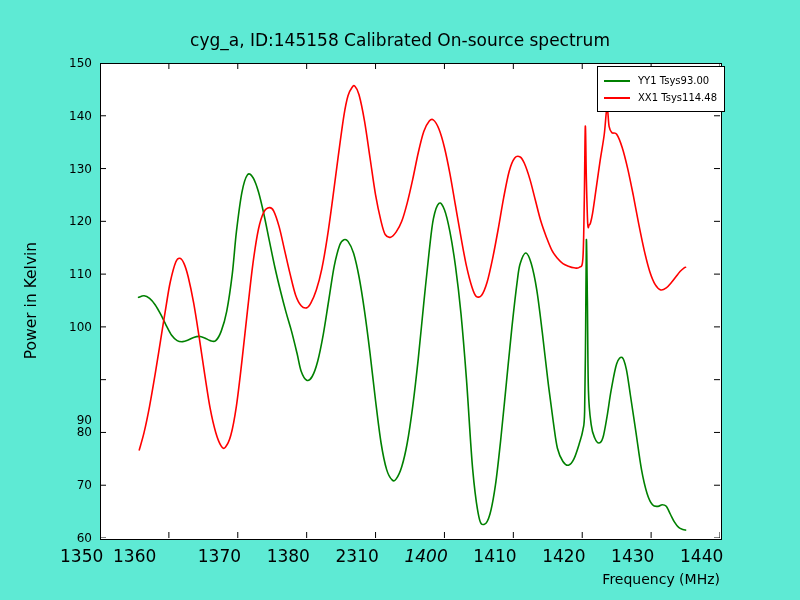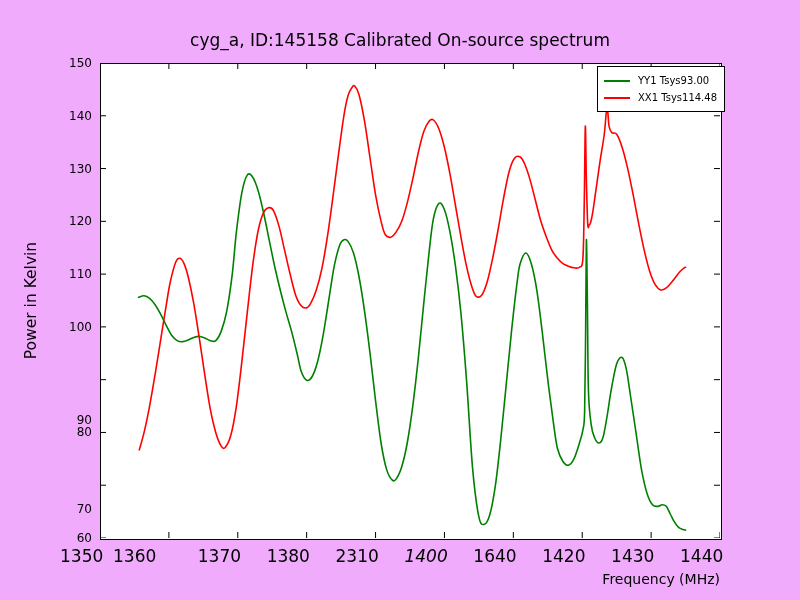--- a/index.html
+++ b/index.html
@@ -11,21 +11,21 @@
   body {
     width: 800px;
     height: 600px;
     font-family: "DejaVu Sans", "Liberation Sans", sans-serif;
     overflow: hidden;
   }
   #figure {
     position: relative;
     width: 800px;
     height: 600px;
-    background: #f0abfc;
+    background: #5eead4;
   }
   #plot-title {
     position: absolute;
     left: 0;
     top: 30px;
     width: 800px;
     text-align: center;
     font-size: 17px;
     color: #000000;
     letter-spacing: 0px;
@@ -195,31 +195,31 @@
 
   <div id="ytick-labels">
       <div class="ytick-label" style="top: 0px;">150</div>
       <div class="ytick-label" style="top: 52.7778px;">140</div>
       <div class="ytick-label" style="top: 105.556px;">130</div>
       <div class="ytick-label" style="top: 158.333px;">120</div>
       <div class="ytick-label" style="top: 211.111px;">110</div>
       <div class="ytick-label" style="top: 263.889px;">100</div>
       <div class="ytick-label" style="top: 316.667px; margin-top: 40px;">90</div>
       <div class="ytick-label" style="top: 369.444px;">80</div>
-      <div class="ytick-label" style="top: 422.222px; margin-top: 24px;">70</div>
+      <div class="ytick-label" style="top: 422.222px;">70</div>
       <div class="ytick-label" style="top: 475px;">60</div>
     </div>
   <div id="xtick-labels">
       <div class="xtick-label" style="left: 0px;">1350</div>
       <div class="xtick-label" style="left: 53px;">1360</div>
       <div class="xtick-label" style="left: 137.778px;">1370</div>
       <div class="xtick-label" style="left: 206.667px;">1380</div>
       <div class="xtick-label" style="left: 275.556px;">2310</div>
       <div class="xtick-label" style="left: 344.444px; font-style: italic;">1400</div>
-      <div class="xtick-label" style="left: 413.333px;">1640</div>
+      <div class="xtick-label" style="left: 413.333px;">1410</div>
       <div class="xtick-label" style="left: 482.222px;">1420</div>
       <div class="xtick-label" style="left: 551.111px;">1430</div>
       <div class="xtick-label" style="left: 620px;">1440</div>
     </div>
 
   <div id="xlabel">Frequency (MHz)</div>
   <div id="ylabel">Power in Kelvin</div>
 
   <div id="legend-box">
       <div class="legend-row">

